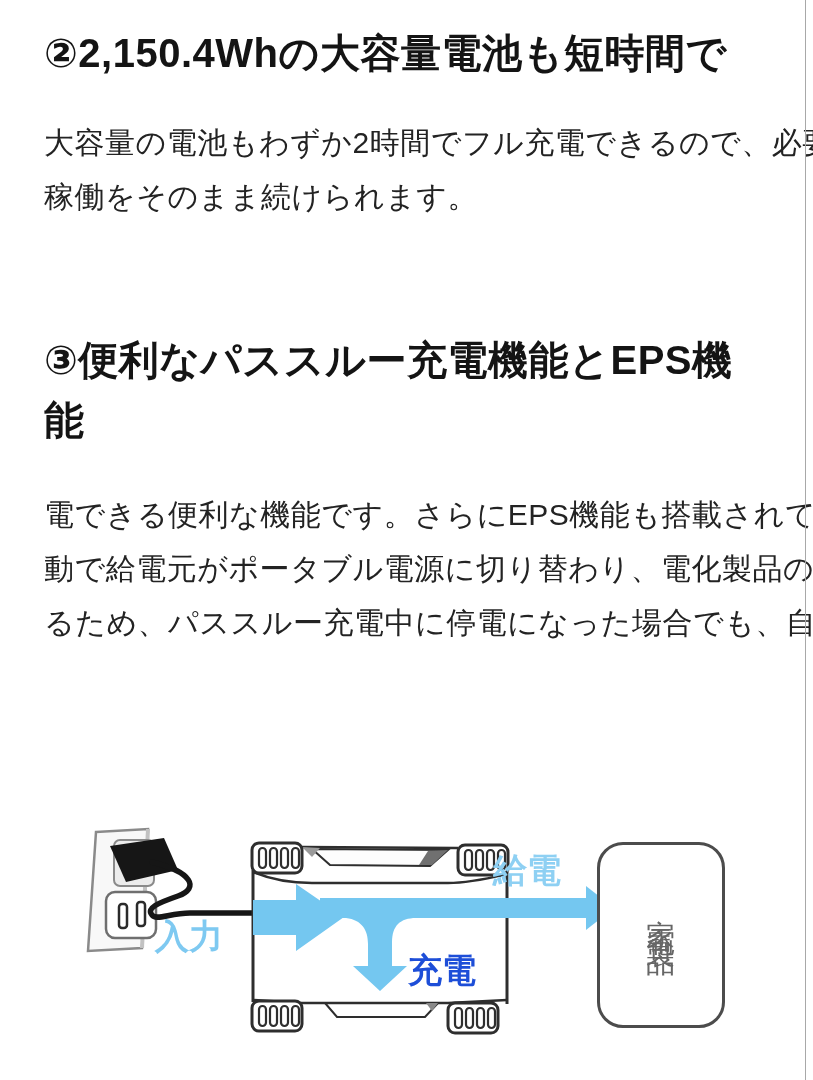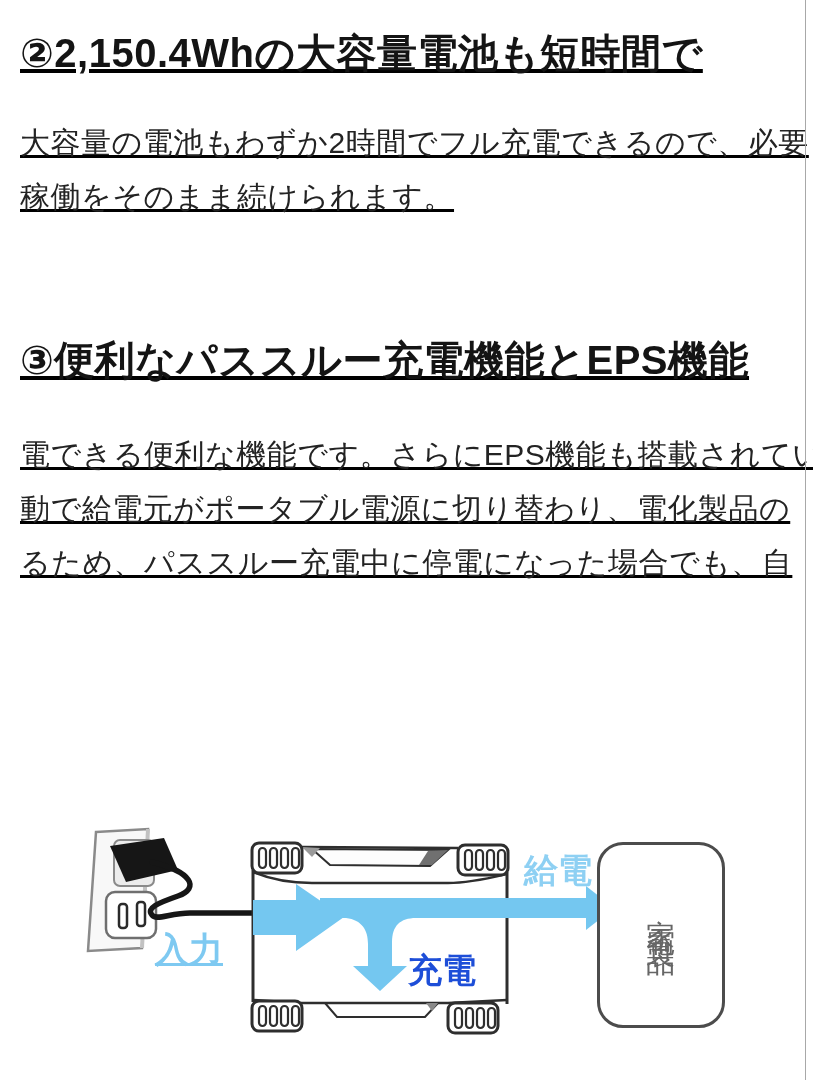--- a/index.html
+++ b/index.html
@@ -3,44 +3,44 @@
 <meta charset="utf-8">
 <style>
   html,body{margin:0;padding:0;}
   body{
     width:813px;height:1080px;background:#ffffff;position:relative;overflow:hidden;
     font-family:"Liberation Sans","DejaVu Sans",sans-serif;
   }
   .page-edge-line{
     position:absolute;left:805px;top:0;width:1px;height:1080px;background:#a8a8a8;
   }
-  .content{padding:0 40px 0 20px;text-decoration:underline;}
+  .content{padding:0 40px 0 44px;}
   .heading{
     font-size:40px;font-weight:800;color:#141414;line-height:60px;margin:0;
     letter-spacing:0.5px;
   }
   .heading-line{display:block;}
   .para{
     font-size:30px;color:#232323;line-height:54px;margin:0;letter-spacing:0.5px;
   }
   .para-line{display:block;white-space:nowrap;}
   #h2{margin-top:23px;}
   #p1{margin-top:33px;}
   #h3{margin-top:106px;}
   #p2{margin-top:38px;}
   .diagram{
     position:absolute;left:0;top:820px;width:813px;height:260px;
   }
   .diagram svg{position:absolute;left:0;top:0;}
   .diagram-label{
     position:absolute;font-size:34px;font-weight:600;line-height:34px;white-space:nowrap;
   }
-  .label-input{left:155px;top:112px;text-decoration:underline;}
+  .label-input{left:155px;top:99px;}
   .label-charge{left:408px;top:133px;}
-  .label-supply{left:524px;top:33px;}
+  .label-supply{left:493px;top:33px;}
   .appliance-box{
     position:absolute;left:597px;top:22px;width:128px;height:186px;
     border:3px solid #4c4c4c;border-radius:26px;background:#ffffff;
     box-sizing:border-box;display:flex;align-items:center;justify-content:center;
   }
   .appliance-text{
     writing-mode:vertical-rl;text-orientation:upright;
     font-size:29px;line-height:44px;letter-spacing:10px;height:78px;
     font-family:"Liberation Serif","DejaVu Serif",serif;
   }

